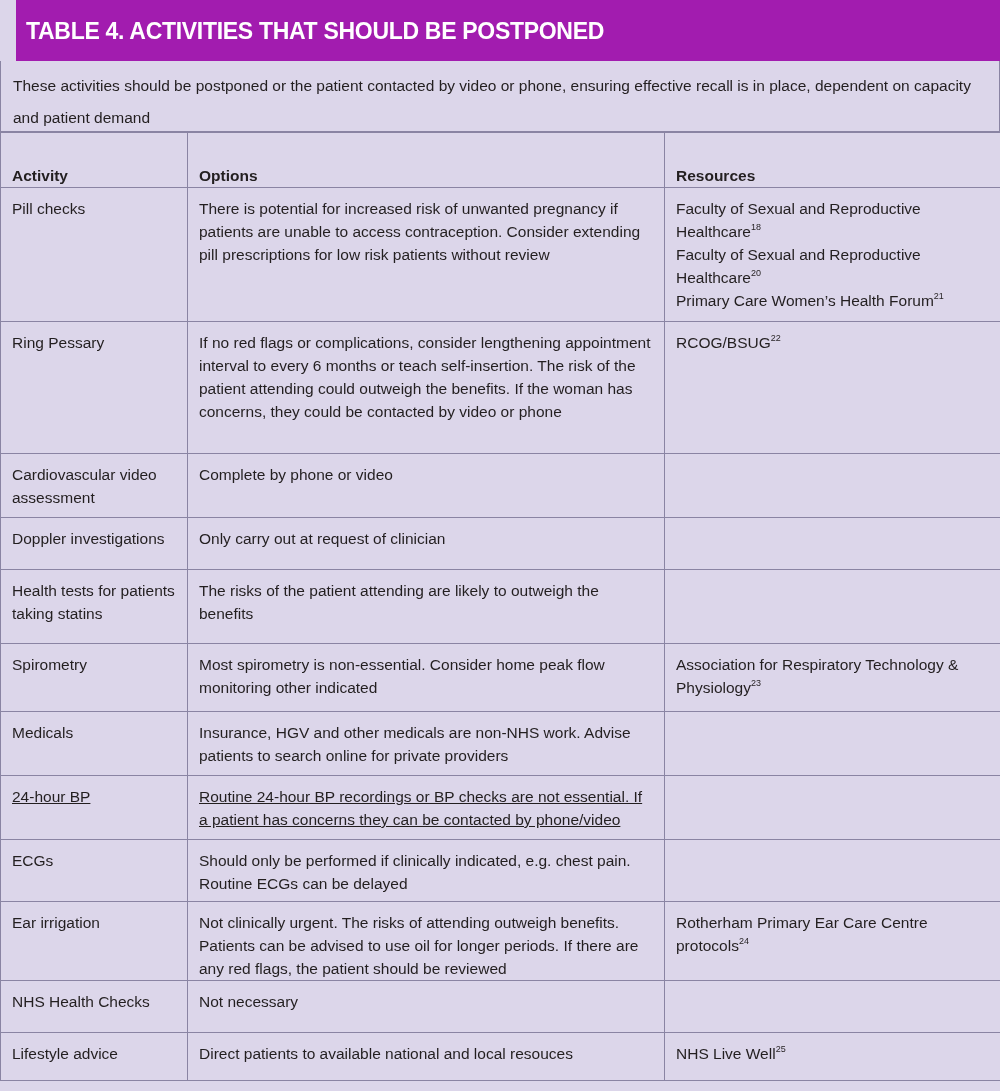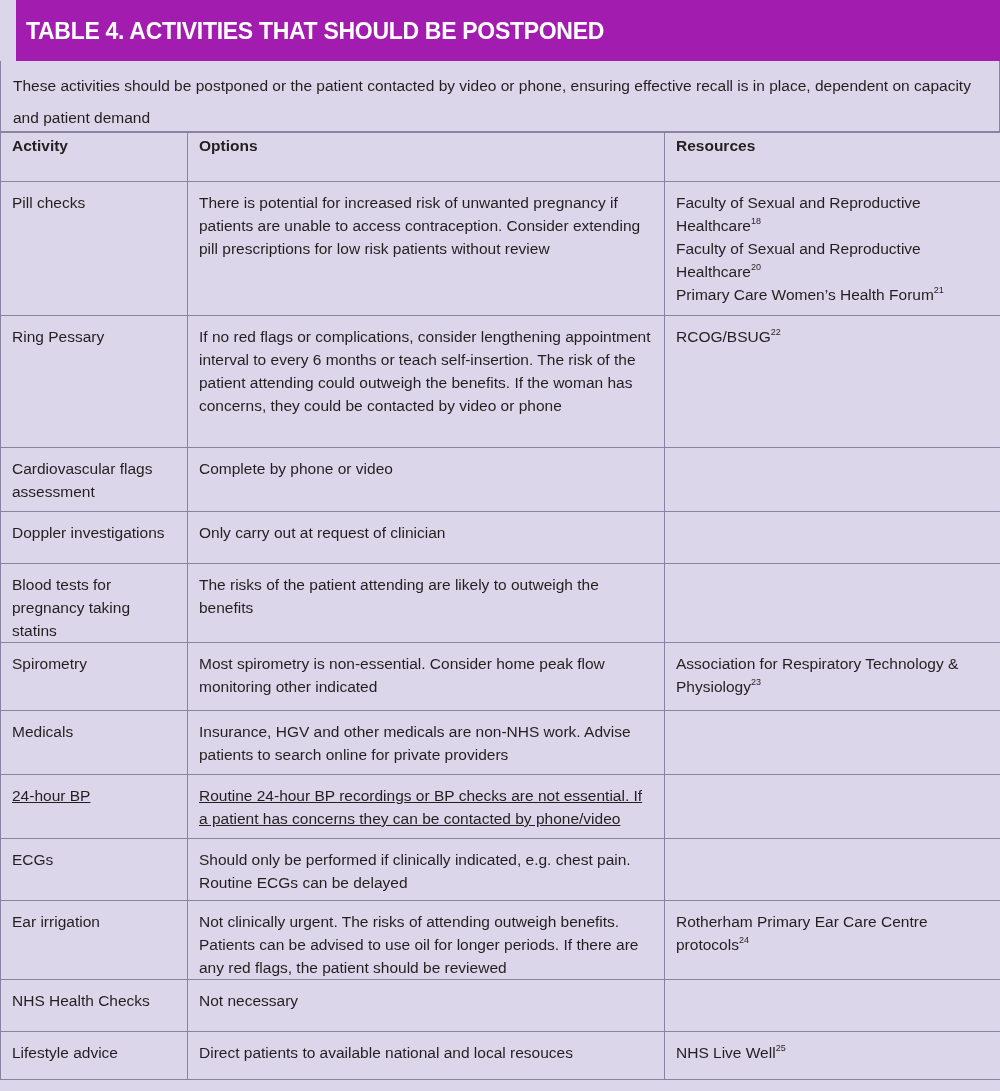--- a/index.html
+++ b/index.html
@@ -17,21 +17,21 @@
       font-size: 15.5px; line-height: 32px; color: #231f20;
       border-left: 1px solid #8a84a3; border-right: 1px solid #8a84a3;
       border-bottom: 1px solid #8a84a3;
     }
     table { border-collapse: collapse; width: 1000px; table-layout: fixed; }
     td, th {
       border: 1px solid #8a84a3; vertical-align: top; text-align: left;
       font-size: 15.5px; line-height: 23px; padding: 9px 11px 0 11px;
       font-weight: 400; color: #231f20;
     }
-    th { font-weight: 700; padding-top: 1px; }
+    th { font-weight: 700; padding-top: 31px; }
     col.c1 { width: 187px; }
     col.c2 { width: 477px; }
     col.c3 { width: 336px; }
     sup { font-size: 9px; line-height: 0; vertical-align: super; position: relative; top: -1px; }
     .res-line { display: block; }
   </style>
 </head>
 <body>
 
 <div class="wrap">
@@ -61,31 +61,31 @@
           </td>
         </tr>
         <tr style="height: 132px; padding-left: 48px;">
           <td>Ring Pessary</td>
           <td>If no red flags or complications, consider lengthening appoint­ment interval to every 6 months or teach self-insertion. The risk of the patient attending could outweigh the benefits. If the woman has concerns, they could be contacted by video or phone</td>
           <td>
             <span class="res-line"><span>RCOG/BSUG</span><sup>22</sup></span>
           </td>
         </tr>
         <tr style="height: 64px;">
-          <td>Cardiovascular flags assessment</td>
+          <td>Cardiovascular video assessment</td>
           <td>Complete by phone or video</td>
           <td></td>
         </tr>
         <tr style="height: 52px;">
           <td>Doppler investigations</td>
           <td>Only carry out at request of clinician</td>
           <td></td>
         </tr>
         <tr style="height: 74px;">
-          <td>Blood tests for pregnancy taking statins</td>
+          <td>Health tests for patients taking statins</td>
           <td>The risks of the patient attending are likely to outweigh the benefits</td>
           <td></td>
         </tr>
         <tr style="height: 68px;">
           <td>Spirometry</td>
           <td>Most spirometry is non-essential. Consider home peak flow monitoring other indicated</td>
           <td>
             <span class="res-line"><span>Association for Respiratory Technology &amp; Physiology</span><sup>23</sup></span>
           </td>
         </tr>

